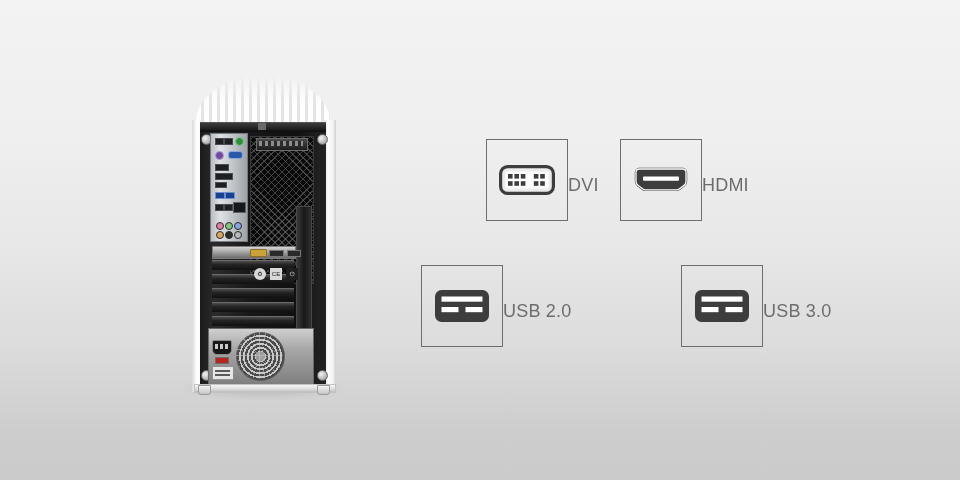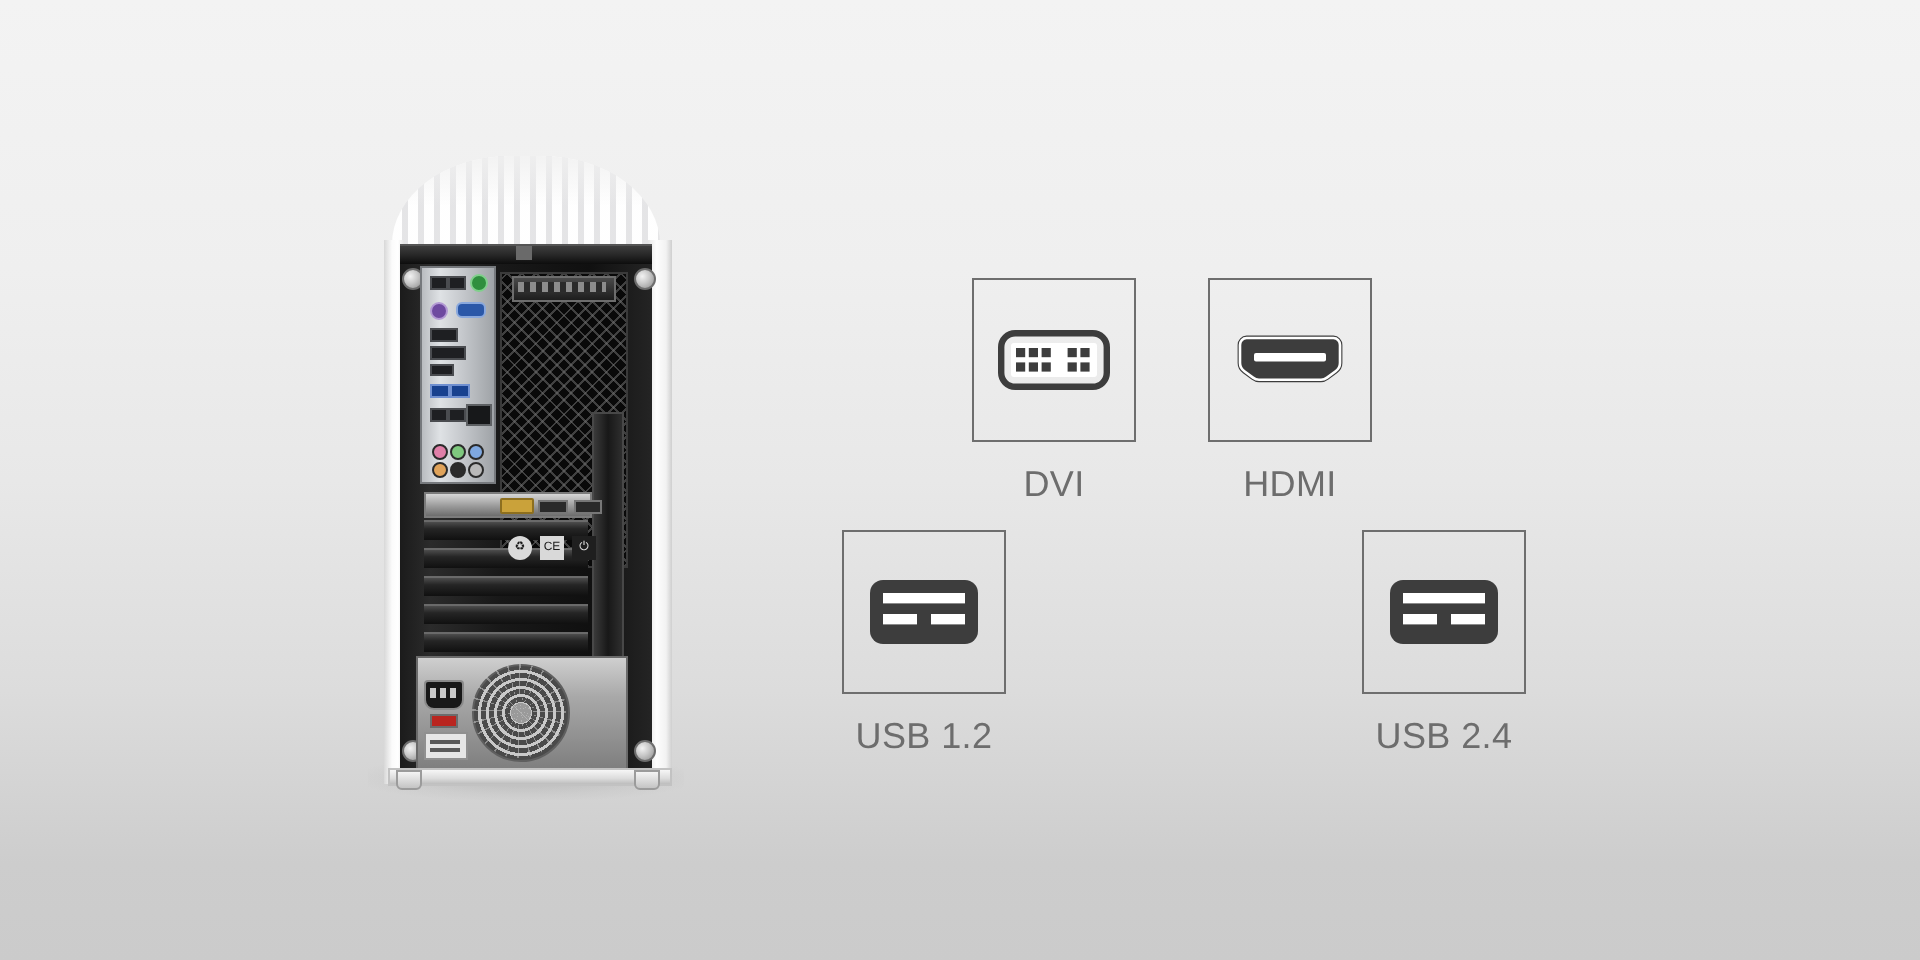--- a/index.html
+++ b/index.html
@@ -344,21 +344,20 @@
     width: 140px;
     height: 7px;
     background: linear-gradient(to bottom, #f6f6f6 0%, #dcdcdc 60%, #bdbdbd 100%);
     border: 1px solid #c2c2c2;
   }
 
   
   .port-card {
     position: absolute;
     display: flex;
-    flex-direction: column;
     align-items: center;
     text-align: center;
   }
   .port-box {
     width: 82px;
     height: 82px;
     border: 1px solid #6e6e6e;
     background: transparent;
     display: flex;
     align-items: center;
@@ -367,21 +366,21 @@
   }
   .port-label {
     margin-top: 11px;
     font-size: 18px;
     color: #6d6d6d;
     font-family: "Liberation Sans", sans-serif;
     white-space: nowrap;
     letter-spacing: 0.2px;
   }
   #card-dvi  { left: 486px; top: 139px; }
-  #card-hdmi { left: 604px; top: 139px; }
+  #card-hdmi { left: 620px; top: 139px; }
   #card-usb2 { left: 421px; top: 265px; }
   #card-dp   { left: 551px; top: 265px; }
   #card-usb3 { left: 681px; top: 265px; }
 
   .icon-svg { display: block; }
 </style>
 </head>
 <body>
 
 <div id="stage">
@@ -508,29 +507,29 @@
 
   <div class="port-card" id="card-usb2">
     <div class="port-box">
       <svg class="icon-svg" width="58" height="40" viewBox="0 0 58 40">
         <rect x="2" y="4" width="54" height="32" rx="6.5" ry="6.5" fill="#3d3d3d"></rect>
         <rect x="8.5" y="10.5" width="41" height="5.2" fill="#ffffff"></rect>
         <rect x="8.5" y="21" width="17" height="5.2" fill="#ffffff"></rect>
         <rect x="32.5" y="21" width="17" height="5.2" fill="#ffffff"></rect>
       </svg>
     </div>
-    <div class="port-label">USB 1.2</div>
+    <div class="port-label">USB 2.0</div>
   </div>
 
 
   <div class="port-card" id="card-usb3">
     <div class="port-box">
       <svg class="icon-svg" width="58" height="40" viewBox="0 0 58 40">
         <rect x="2" y="4" width="54" height="32" rx="6.5" ry="6.5" fill="#3d3d3d"></rect>
         <rect x="8.5" y="10.5" width="41" height="5.2" fill="#ffffff"></rect>
         <rect x="8.5" y="21" width="17" height="5.2" fill="#ffffff"></rect>
         <rect x="32.5" y="21" width="17" height="5.2" fill="#ffffff"></rect>
       </svg>
     </div>
-    <div class="port-label">USB 2.4</div>
+    <div class="port-label">USB 3.0</div>
   </div>
 
 </div>
 
 </body></html>

